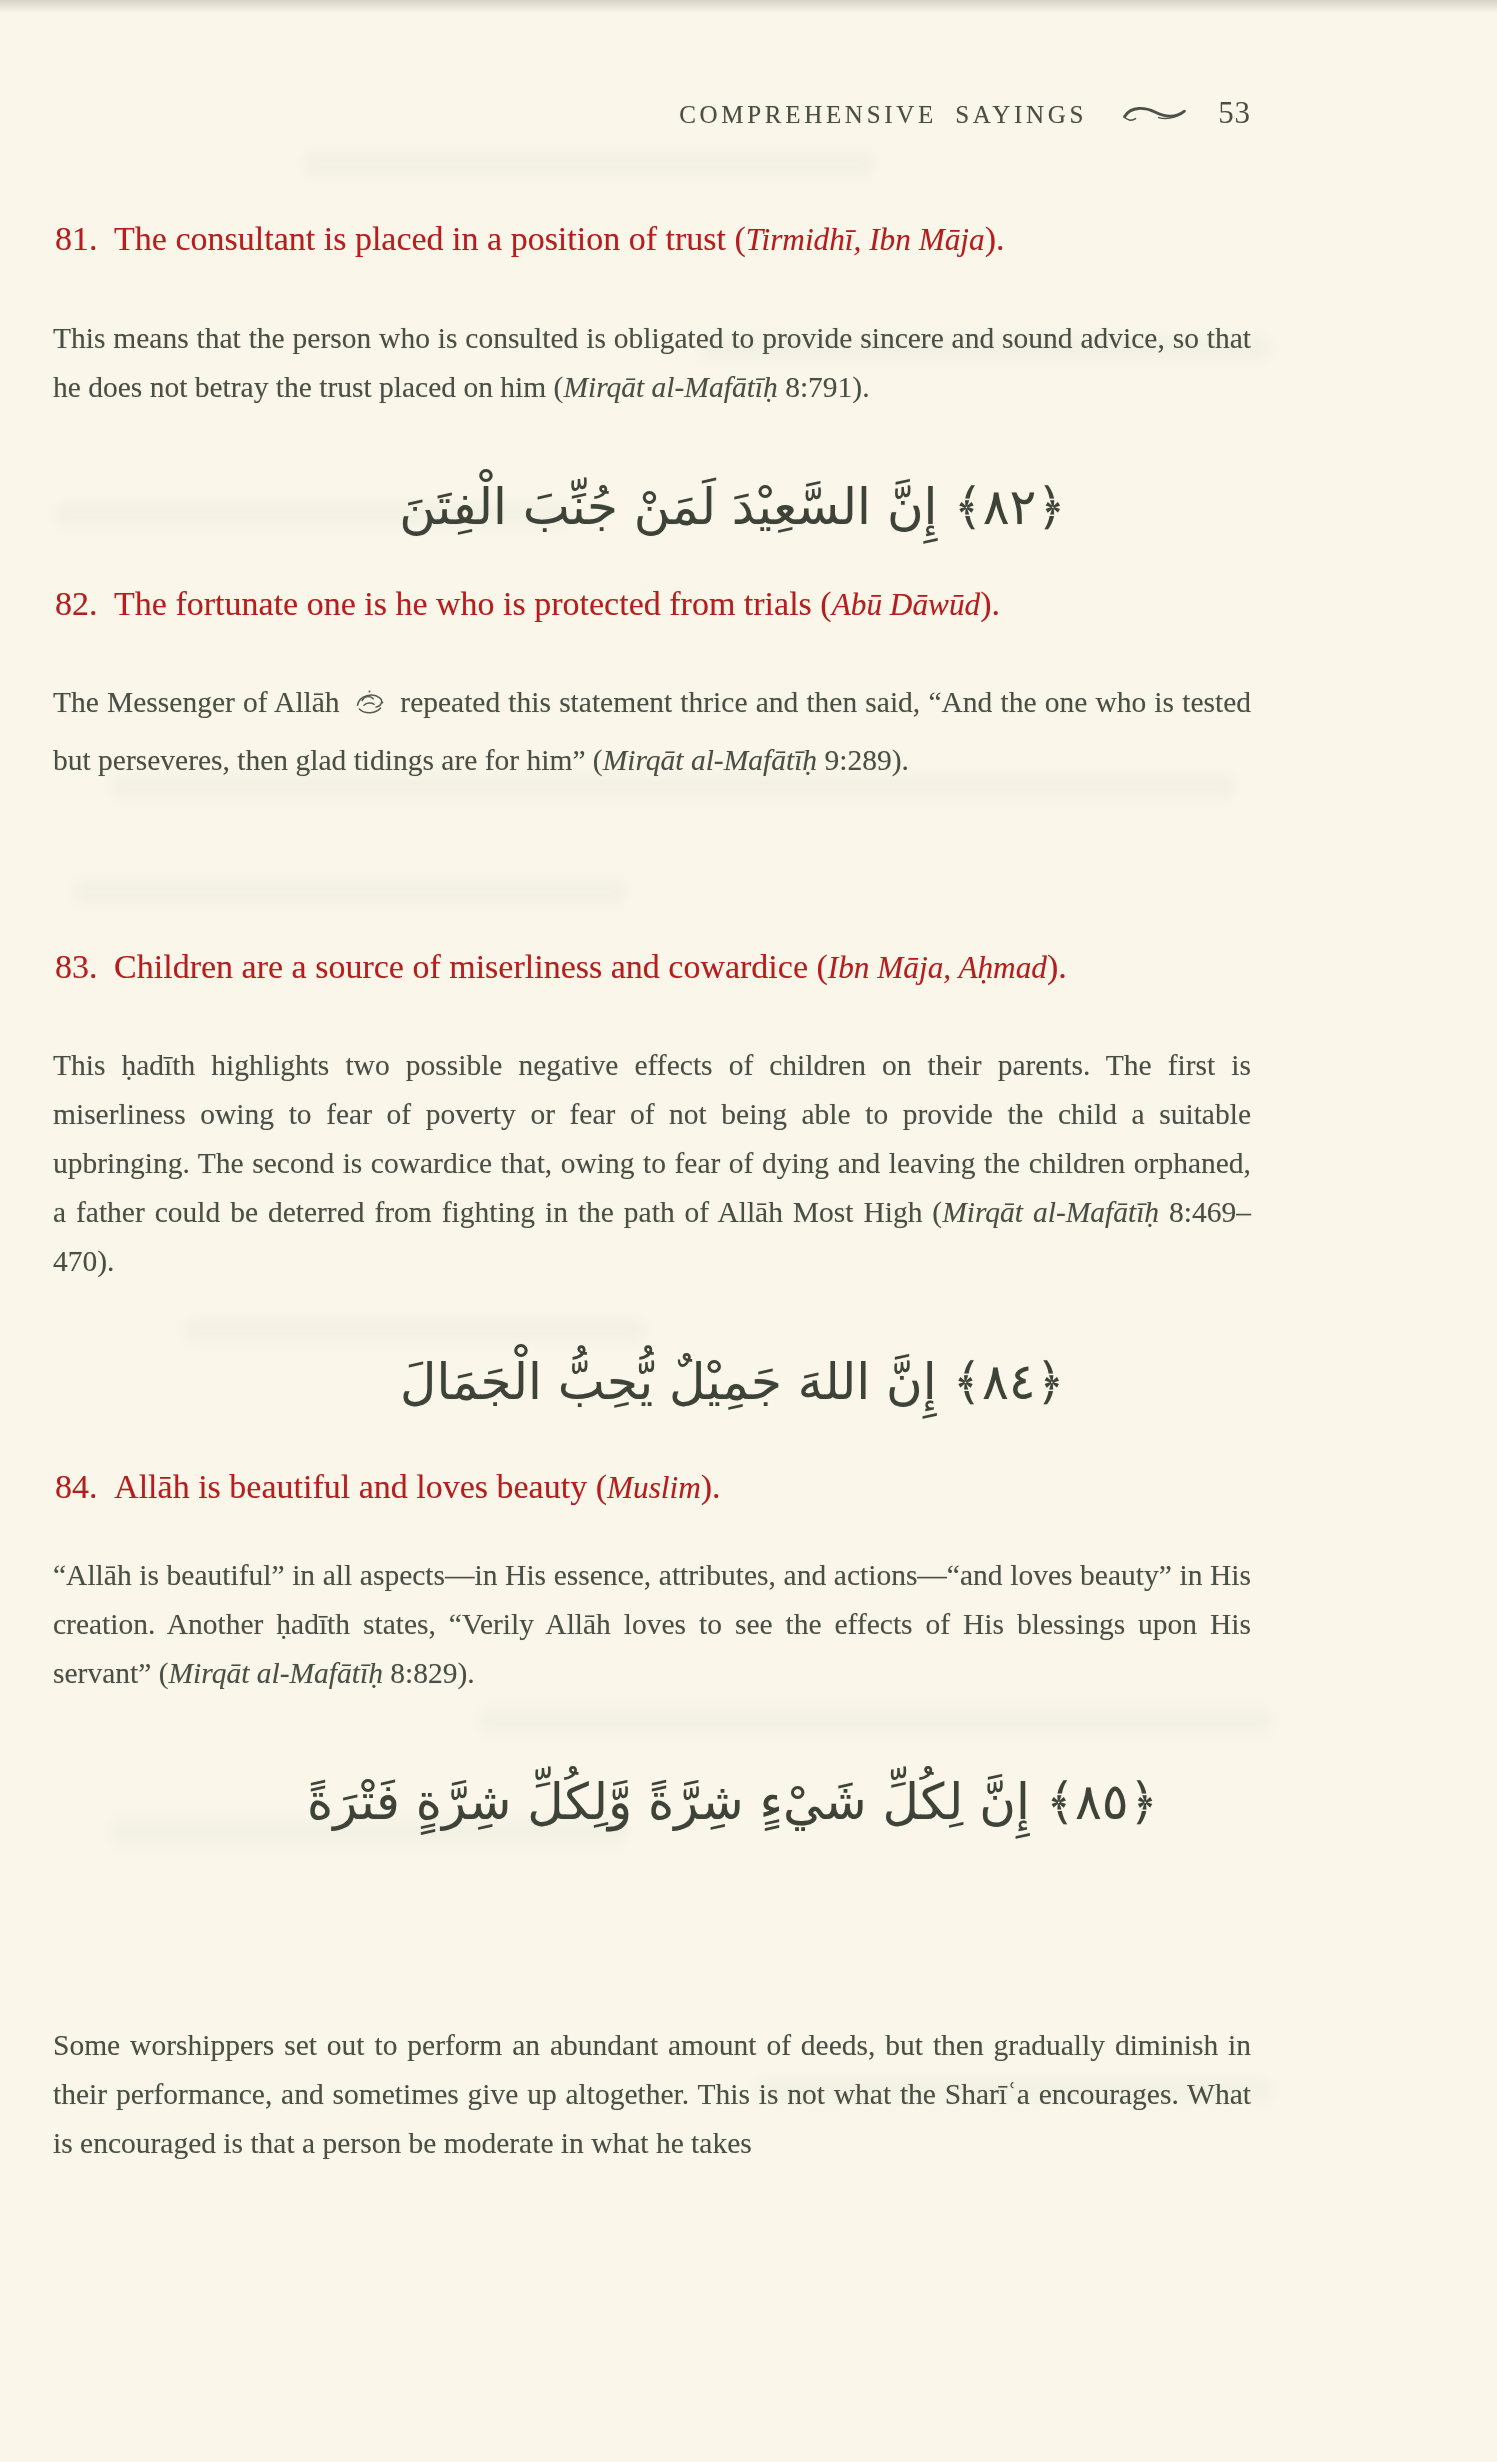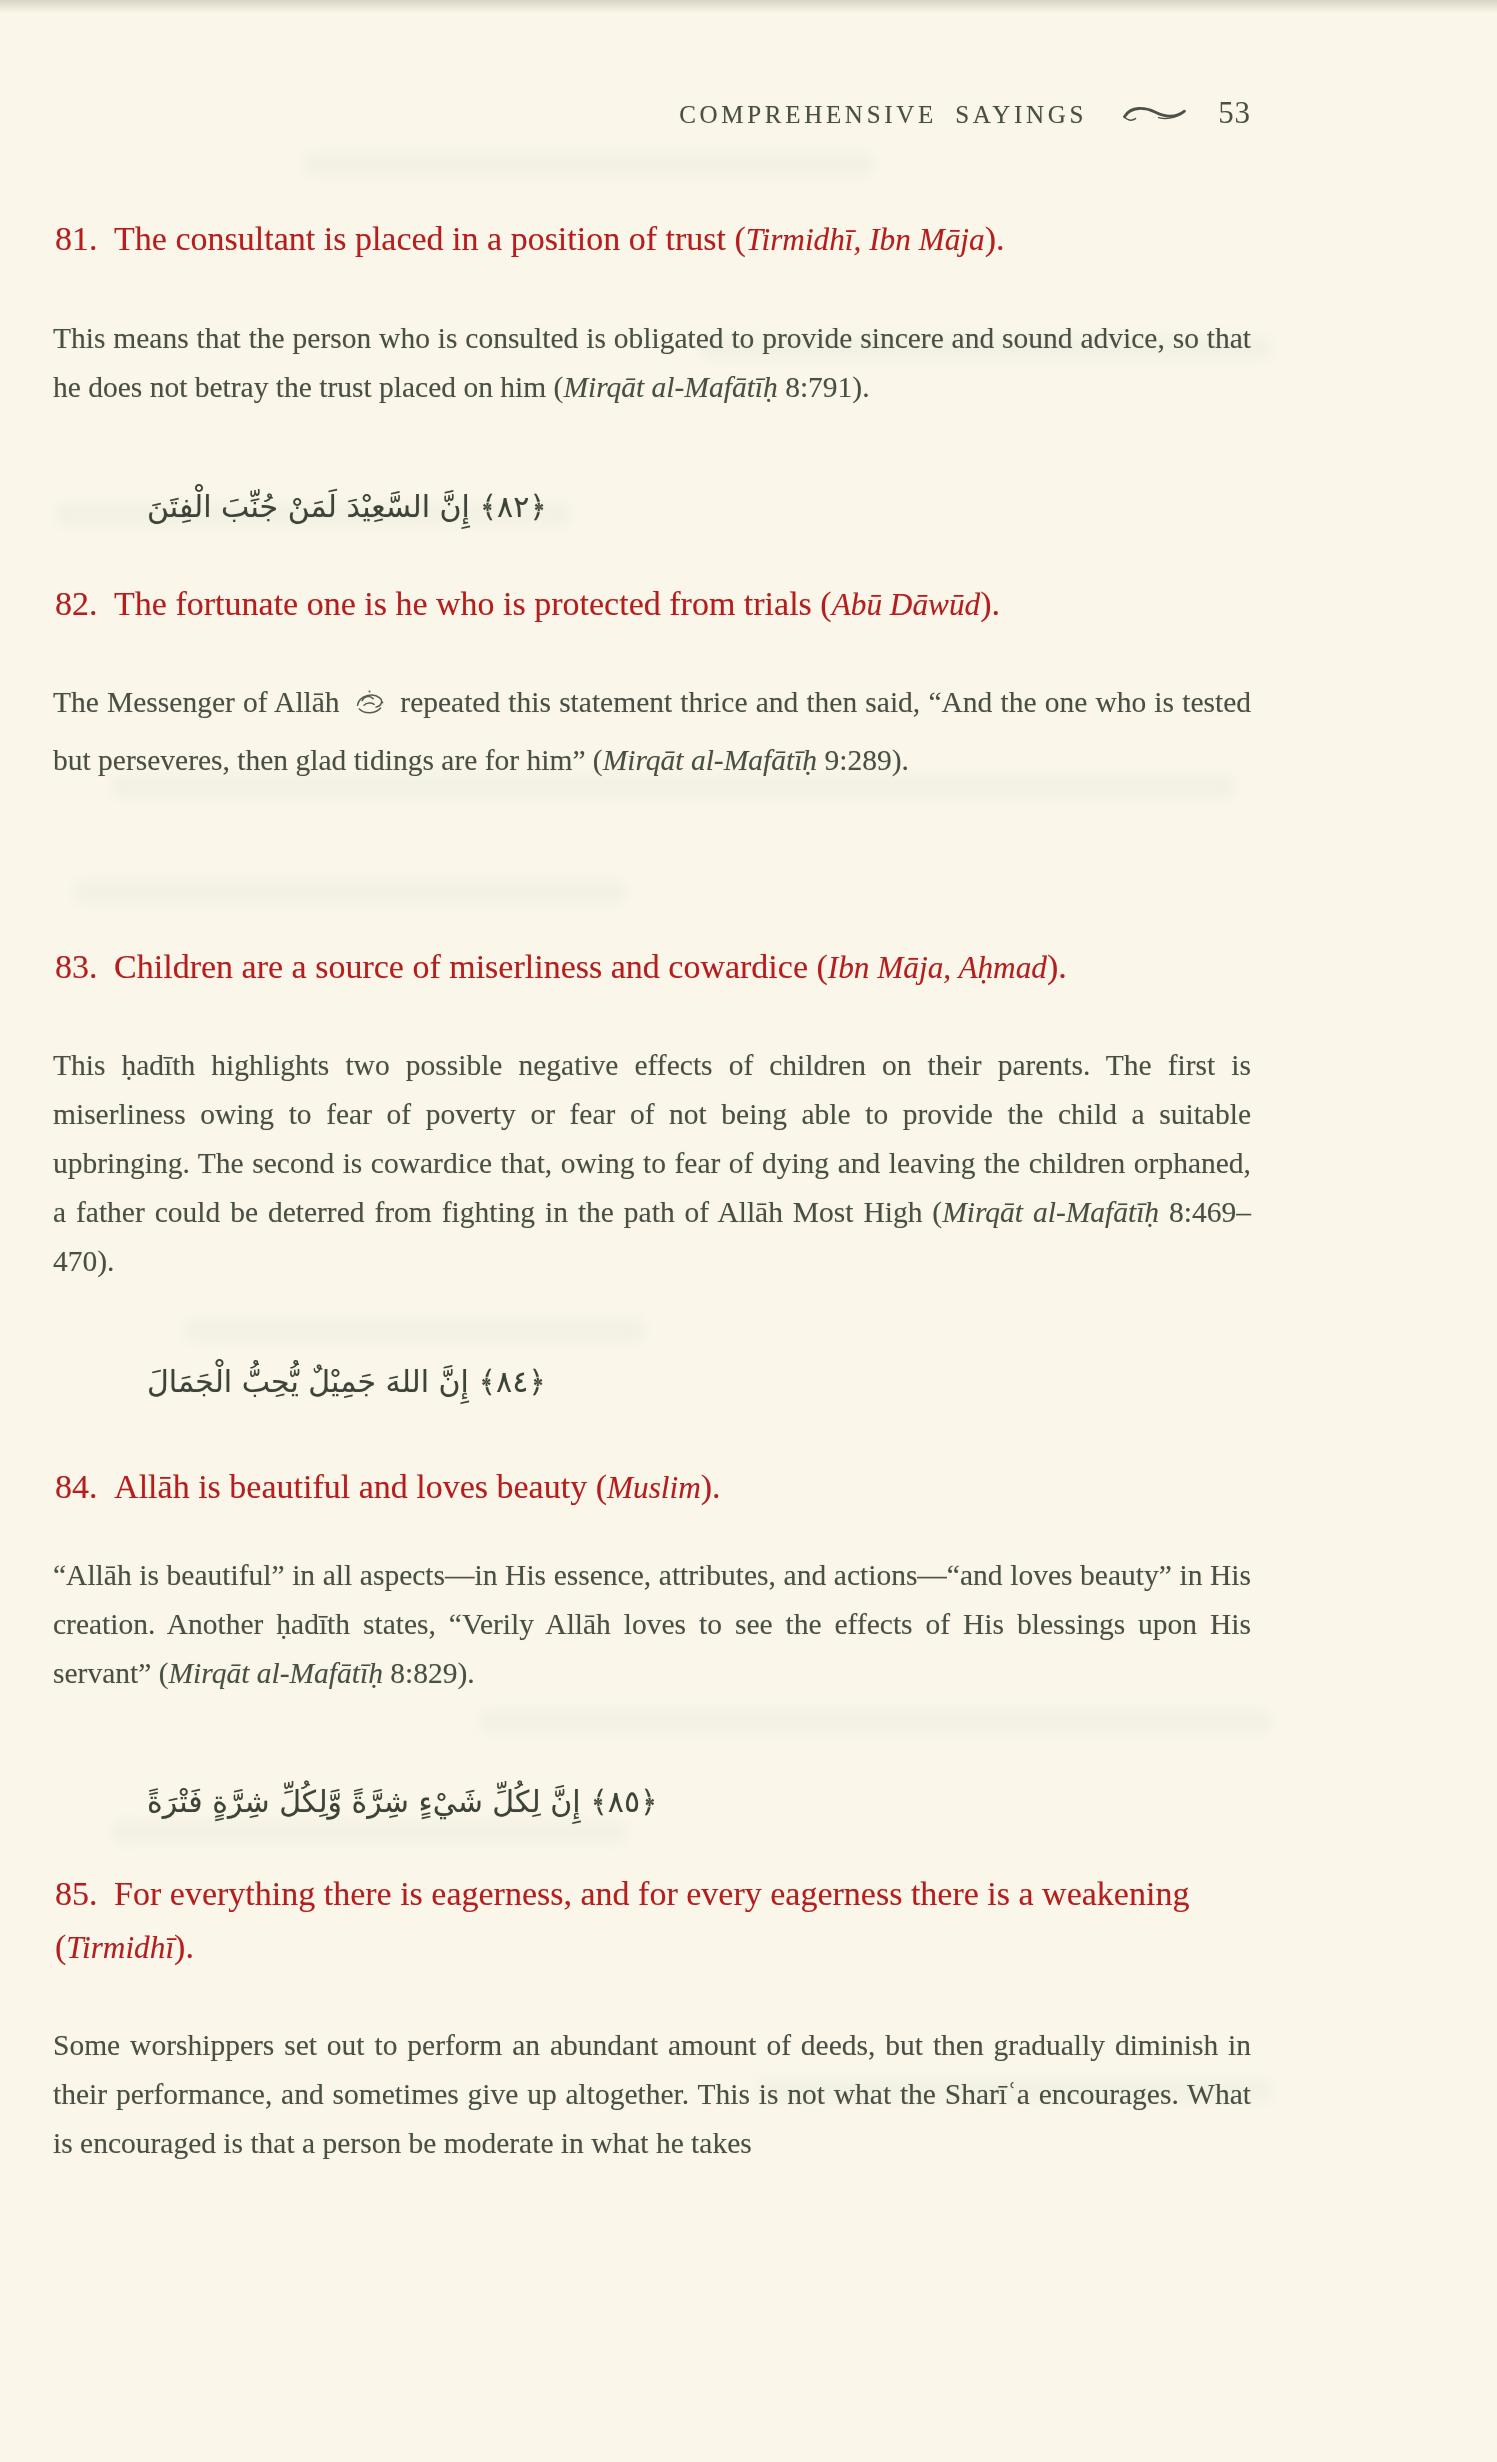--- a/index.html
+++ b/index.html
@@ -34,23 +34,23 @@
   .saying-heading .num{margin-right:16.6px;}
   .saying-heading .it{font-size:0.92em;}
   .commentary{
     position:absolute;left:53px;width:1198px;
     font-size:29.5px;line-height:49px;text-align:justify;
     color:#4a4f45;text-shadow:0 0 0.9px rgba(70,75,65,.3);
   }
   .it{font-style:italic;}
   .arabic{
     position:absolute;right:180px;left:147px;
-    direction:rtl;text-align:left;
+    direction:rtl;text-align:center;
     font-family:"DejaVu Sans",sans-serif;
-    font-size:30px;line-height:92px;color:#3e4339;
+    font-size:50px;line-height:92px;color:#3e4339;
     text-shadow:0 0 0.9px rgba(62,67,57,.3);
     white-space:nowrap;
   }
   .pbuh{display:inline-block;vertical-align:-9.2px;margin:0 3.7px;}
   .smudge{
     position:absolute;height:24px;border-radius:11px;
     background:#8a9a84;opacity:.06;filter:blur(5.5px);
     pointer-events:none;
   }
 </style>
@@ -95,16 +95,15 @@
 <span> repeated this statement thrice and then said, “And the one who is tested but perseveres, then glad tidings are for him” (</span><span class="it">Mirqāt al-Mafātīḥ</span><span> 9:289).</span></p>
 
   <div class="saying-heading" style="top:940px"><span class="num">83.</span><span>Children are a source of miserliness and cowardice </span><span>(</span><span class="it">Ibn Māja, Aḥmad</span><span>).</span></div>
   <p class="commentary" style="top:1011px"><span>This ḥadīth highlights two possible negative effects of children on their parents. The first is miserliness owing to fear of poverty or fear of not being able to provide the child a suitable upbringing. The second is cowardice that, owing to fear of dying and leaving the children orphaned, a father could be deterred from fighting in the path of Allāh Most High (</span><span class="it">Mirqāt al-Mafātīḥ</span><span> 8:469–470).</span></p>
 
   <div class="arabic" style="top:1336px">﴿٨٤﴾ إِنَّ اللهَ جَمِيْلٌ يُّحِبُّ الْجَمَالَ</div>
   <div class="saying-heading" style="top:1460px"><span class="num">84.</span><span>Allāh is beautiful and loves beauty </span><span>(</span><span class="it">Muslim</span><span>).</span></div>
   <p class="commentary" style="top:1521px"><span>“Allāh is beautiful” in all aspects—in His essence, attributes, and actions—“and loves beauty” in His creation. Another ḥadīth states, “Verily Allāh loves to see the effects of His blessings upon His servant” (</span><span class="it">Mirqāt al-Mafātīḥ</span><span> 8:829).</span></p>
 
   <div class="arabic" style="top:1756px">﴿٨٥﴾ إِنَّ لِكُلِّ شَيْءٍ شِرَّةً وَّلِكُلِّ شِرَّةٍ فَتْرَةً</div>
-  <div class="saying-heading" style="top:1867px"><span class="num">85.</span><span>For everything there is eagerness, and for every eagerness there is a weakening </span><span>(</span><span class="it">Tirmidhī</span><span>).</span></div>
   <p class="commentary" style="top:1991px"><span>Some worshippers set out to perform an abundant amount of deeds, but then gradually diminish in their performance, and sometimes give up altogether. This is not what the Sharīʿa encourages. What is encouraged is that a person be moderate in what he takes</span></p>
 </div>
 
 
 </body></html>

